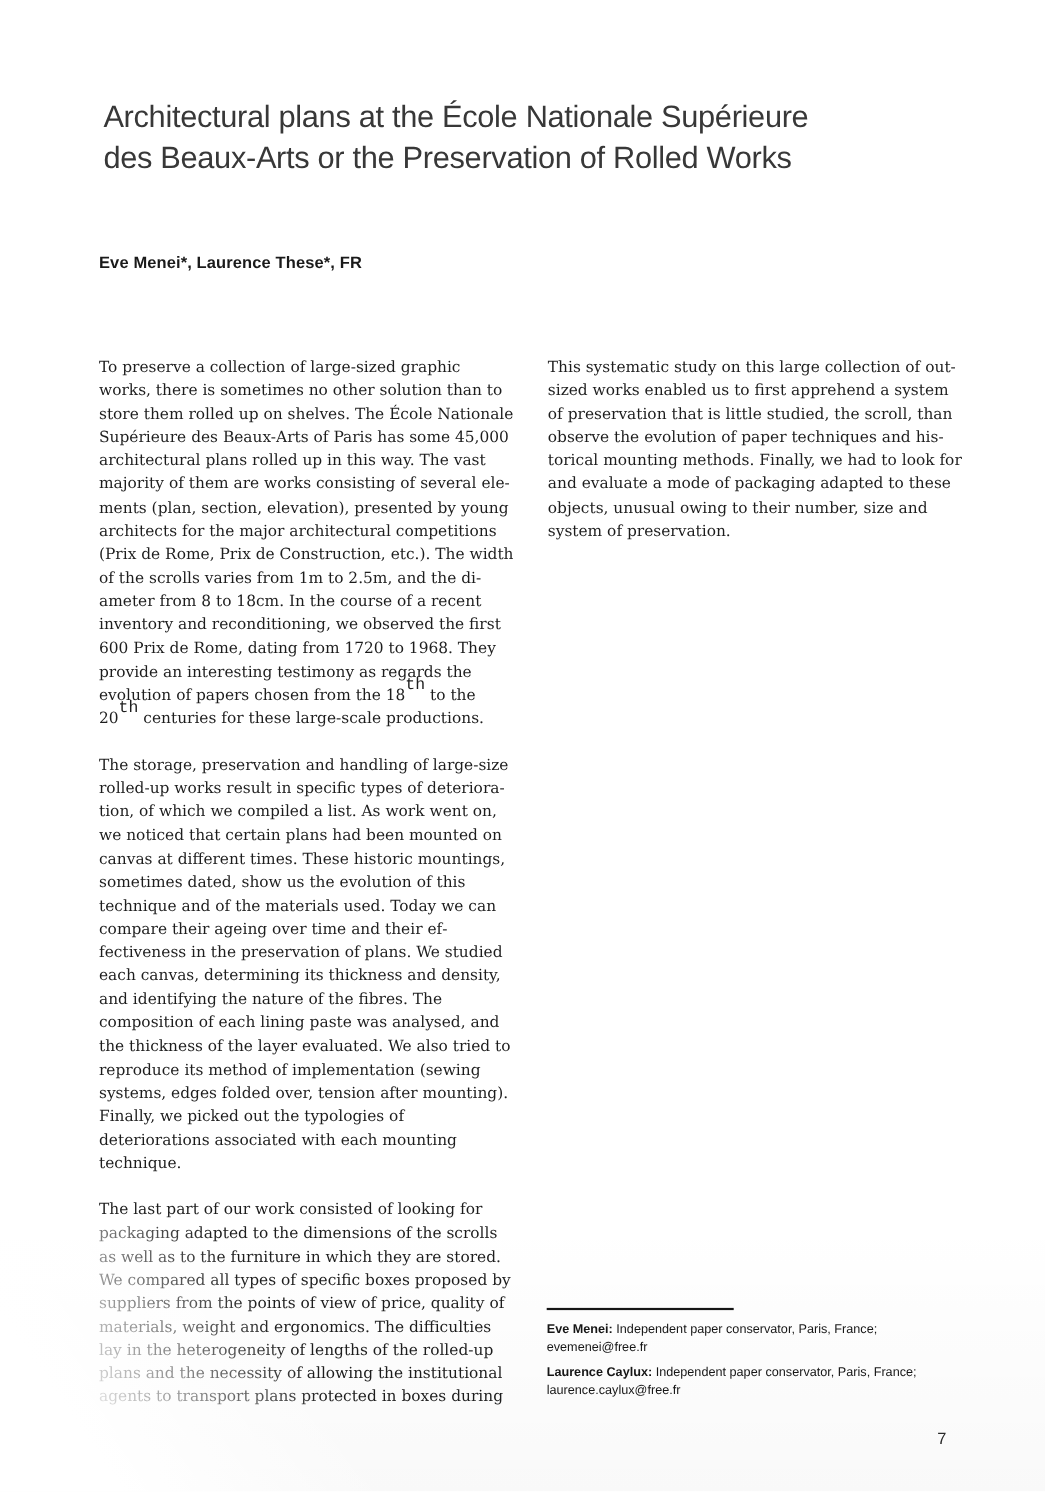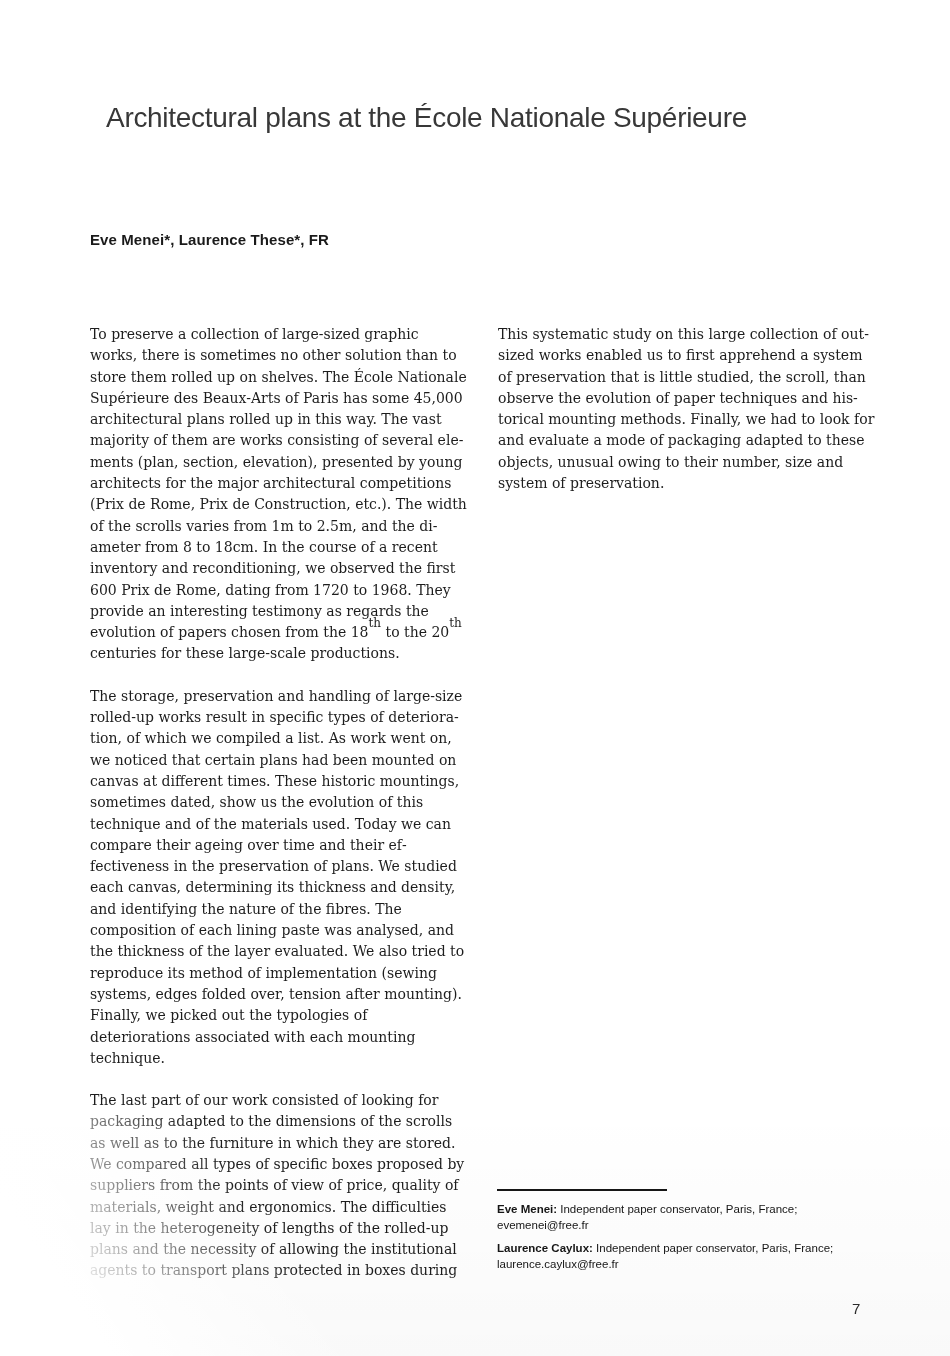--- a/index.html
+++ b/index.html
@@ -17,21 +17,21 @@
   .page {
     position: absolute;
     inset: 0;
     background: #ffffff;
     overflow: hidden;
   }
   .title {
     position: absolute;
     left: 90px;
     top: 83px;
-    margin: 16px;
+    margin: 4px;
     width: 720px;
     font-family: "Liberation Sans", sans-serif;
     font-weight: 400;
     font-size: 28px;
     line-height: 38px;
     letter-spacing: -0.3px;
     color: #383838;
   }
   .title .title-line { display: block; }
   .authors {
@@ -58,24 +58,25 @@
     margin: 0 0 21px 0;
     font-family: "DejaVu Serif", serif;
     font-size: 14px;
     line-height: 21.3px;
     color: #1d1d1d;
     text-align: left;
     hyphens: manual;
     -webkit-hyphens: manual;
   }
   sup.ord {
-    font-size: 12px;
+    font-size: 15px;
     line-height: 0;
     position: relative;
     top: -5px;
+    font-family: Liberation Mono, monospace;
   }
   .footnotes {
     position: absolute;
     left: 497px;
     top: 1189px;
     width: 382px;
     font-family: "Liberation Sans", sans-serif;
     font-size: 11.5px;
     line-height: 16px;
     color: #161616;
@@ -110,20 +111,21 @@
       linear-gradient(to bottom, rgba(0,0,0,0) 0%, rgba(0,0,0,0.022) 100%);
   }
 </style>
 </head>
 <body>
 
 <div class="page">
 
   <h1 class="title">
     <span class="title-line">Architectural plans at the École Nationale Supérieure</span>
+    <span class="title-line">des Beaux-Arts or the Preservation of Rolled Works</span>
   </h1>
 
   <div class="authors">Eve Menei*, Laurence These*, FR</div>
 
   <div class="columns">
 
     <div class="col col-left">
       <p class="body-par"><span>To preserve a collection of large-sized graphic works, there is sometimes no other solution than to store them rolled up on shelves. The École Nationale Supérieure des Beaux-Arts of Paris has some 45,000 architectural plans rolled up in this way. The vast majority of them are works consisting of several ele­ments (plan, section, elevation), presented by young architects for the major architectural competitions (Prix de Rome, Prix de Construction, etc.). The width of the scrolls varies from 1m to 2.5m, and the di­ameter from 8 to 18cm. In the course of a recent inventory and reconditioning, we observed the first 600 Prix de Rome, dating from 1720 to 1968. They provide an interesting testimony as regards the evolution of papers chosen from the 18</span><sup class="ord">th</sup><span> to the 20</span><sup class="ord">th</sup><span> centuries for these large-scale productions.</span></p>
       <p class="body-par">The storage, preservation and handling of large-size rolled-up works result in specific types of deteriora­tion, of which we compiled a list. As work went on, we noticed that certain plans had been mounted on canvas at different times. These historic mount­ings, sometimes dated, show us the evolution of this technique and of the materials used. Today we can compare their ageing over time and their ef­fectiveness in the preservation of plans. We studied each canvas, determining its thickness and den­sity, and identifying the nature of the fibres. The composition of each lining paste was analysed, and the thickness of the layer evaluated. We also tried to reproduce its method of implementation (sewing systems, edges folded over, tension after mounting). Finally, we picked out the typologies of deteriorations associated with each mounting technique.</p>
       <p class="body-par">The last part of our work consisted of looking for packaging adapted to the dimensions of the scrolls as well as to the furniture in which they are stored. We compared all types of specific boxes proposed by suppliers from the points of view of price, quality of materials, weight and ergonomics. The difficulties lay in the heterogeneity of lengths of the rolled-up plans and the necessity of allowing the institutional agents to transport plans protected in boxes during</p>

